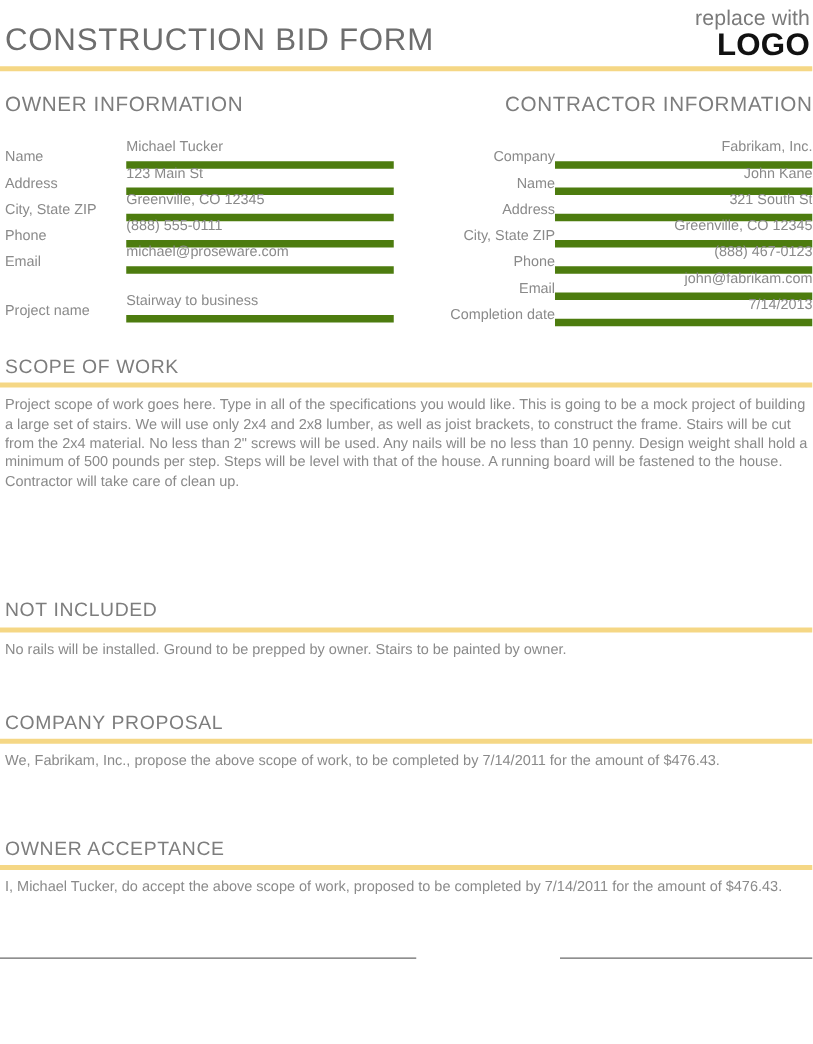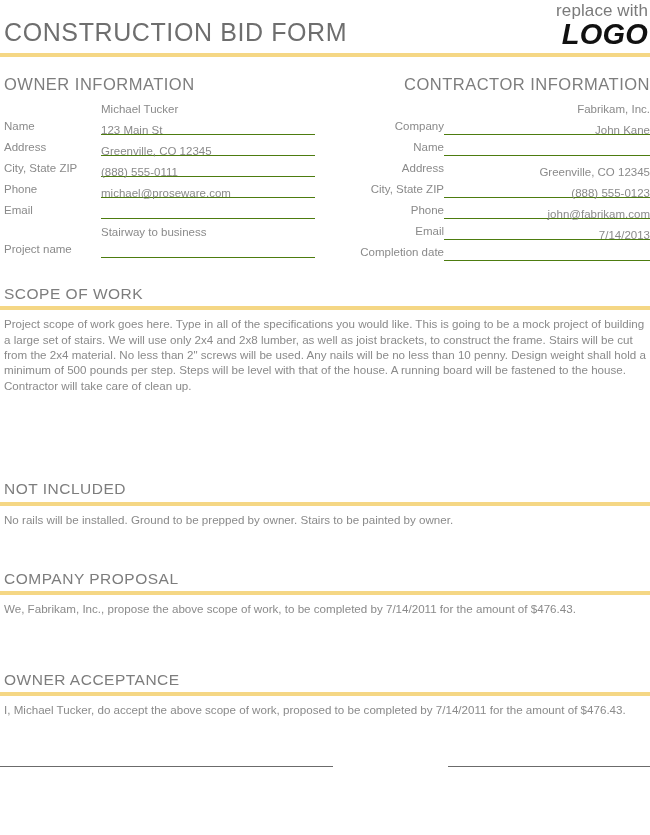--- a/index.html
+++ b/index.html
@@ -44,27 +44,26 @@
     padding-bottom: 3px;
   }
   .logo-replace {
     font-size: 17px;
     color: #7a7a7a;
     letter-spacing: 0.1px;
     display: block;
     line-height: 1.05;
   }
   .logo-word {
-    font-size: 29px;
+    font-size: 25px;
     font-weight: 700;
     color: #111111;
     letter-spacing: 0.2px;
     display: block;
     line-height: 1.0;
-    font-style: italic;
   }
 
   .accent-bar {
     height: 4px;
     background: #f5d785;
     width: 100%;
   }
   .accent-bar.header-bar { margin-top: 1px; }
 
   
@@ -101,22 +100,22 @@
     white-space: nowrap;
   }
   .info-col.left .field-label { width: 101px; }
   .info-col.right .field-label { width: 112px; padding-left: 6px; }
 
   .field-value {
     flex: 1;
     font-size: 11.5px;
     color: #8a8a8a;
     line-height: 18px;
-    border-bottom: 1px solid #4d7c0f;
-    padding-bottom: 16px;
+    border-bottom: 6px solid #4d7c0f;
+    padding-bottom: 2px;
     white-space: nowrap;
     overflow: hidden;
   }
 
   .field-gap { height: 18px; }
 
   
   .block { width: 100%; }
   .block-title {
     font-size: 15.5px;
@@ -214,28 +213,29 @@
       <div class="field-row">
         <span class="field-label">Company</span>
         <span class="field-value">Fabrikam, Inc.</span>
       </div>
       <div class="field-row">
         <span class="field-label">Name</span>
         <span class="field-value">John Kane</span>
       </div>
       <div class="field-row">
         <span class="field-label">Address</span>
+        <span class="field-value">321 South St</span>
       </div>
       <div class="field-row">
         <span class="field-label">City, State ZIP</span>
         <span class="field-value">Greenville, CO 12345</span>
       </div>
       <div class="field-row">
         <span class="field-label">Phone</span>
-        <span class="field-value">(888) 555-0123</span>
+        <span class="field-value">(888) 467-0123</span>
       </div>
       <div class="field-row">
         <span class="field-label">Email</span>
         <span class="field-value">john@fabrikam.com</span>
       </div>
       <div class="field-row">
         <span class="field-label">Completion date</span>
         <span class="field-value">7/14/2013</span>
       </div>
     </div>

